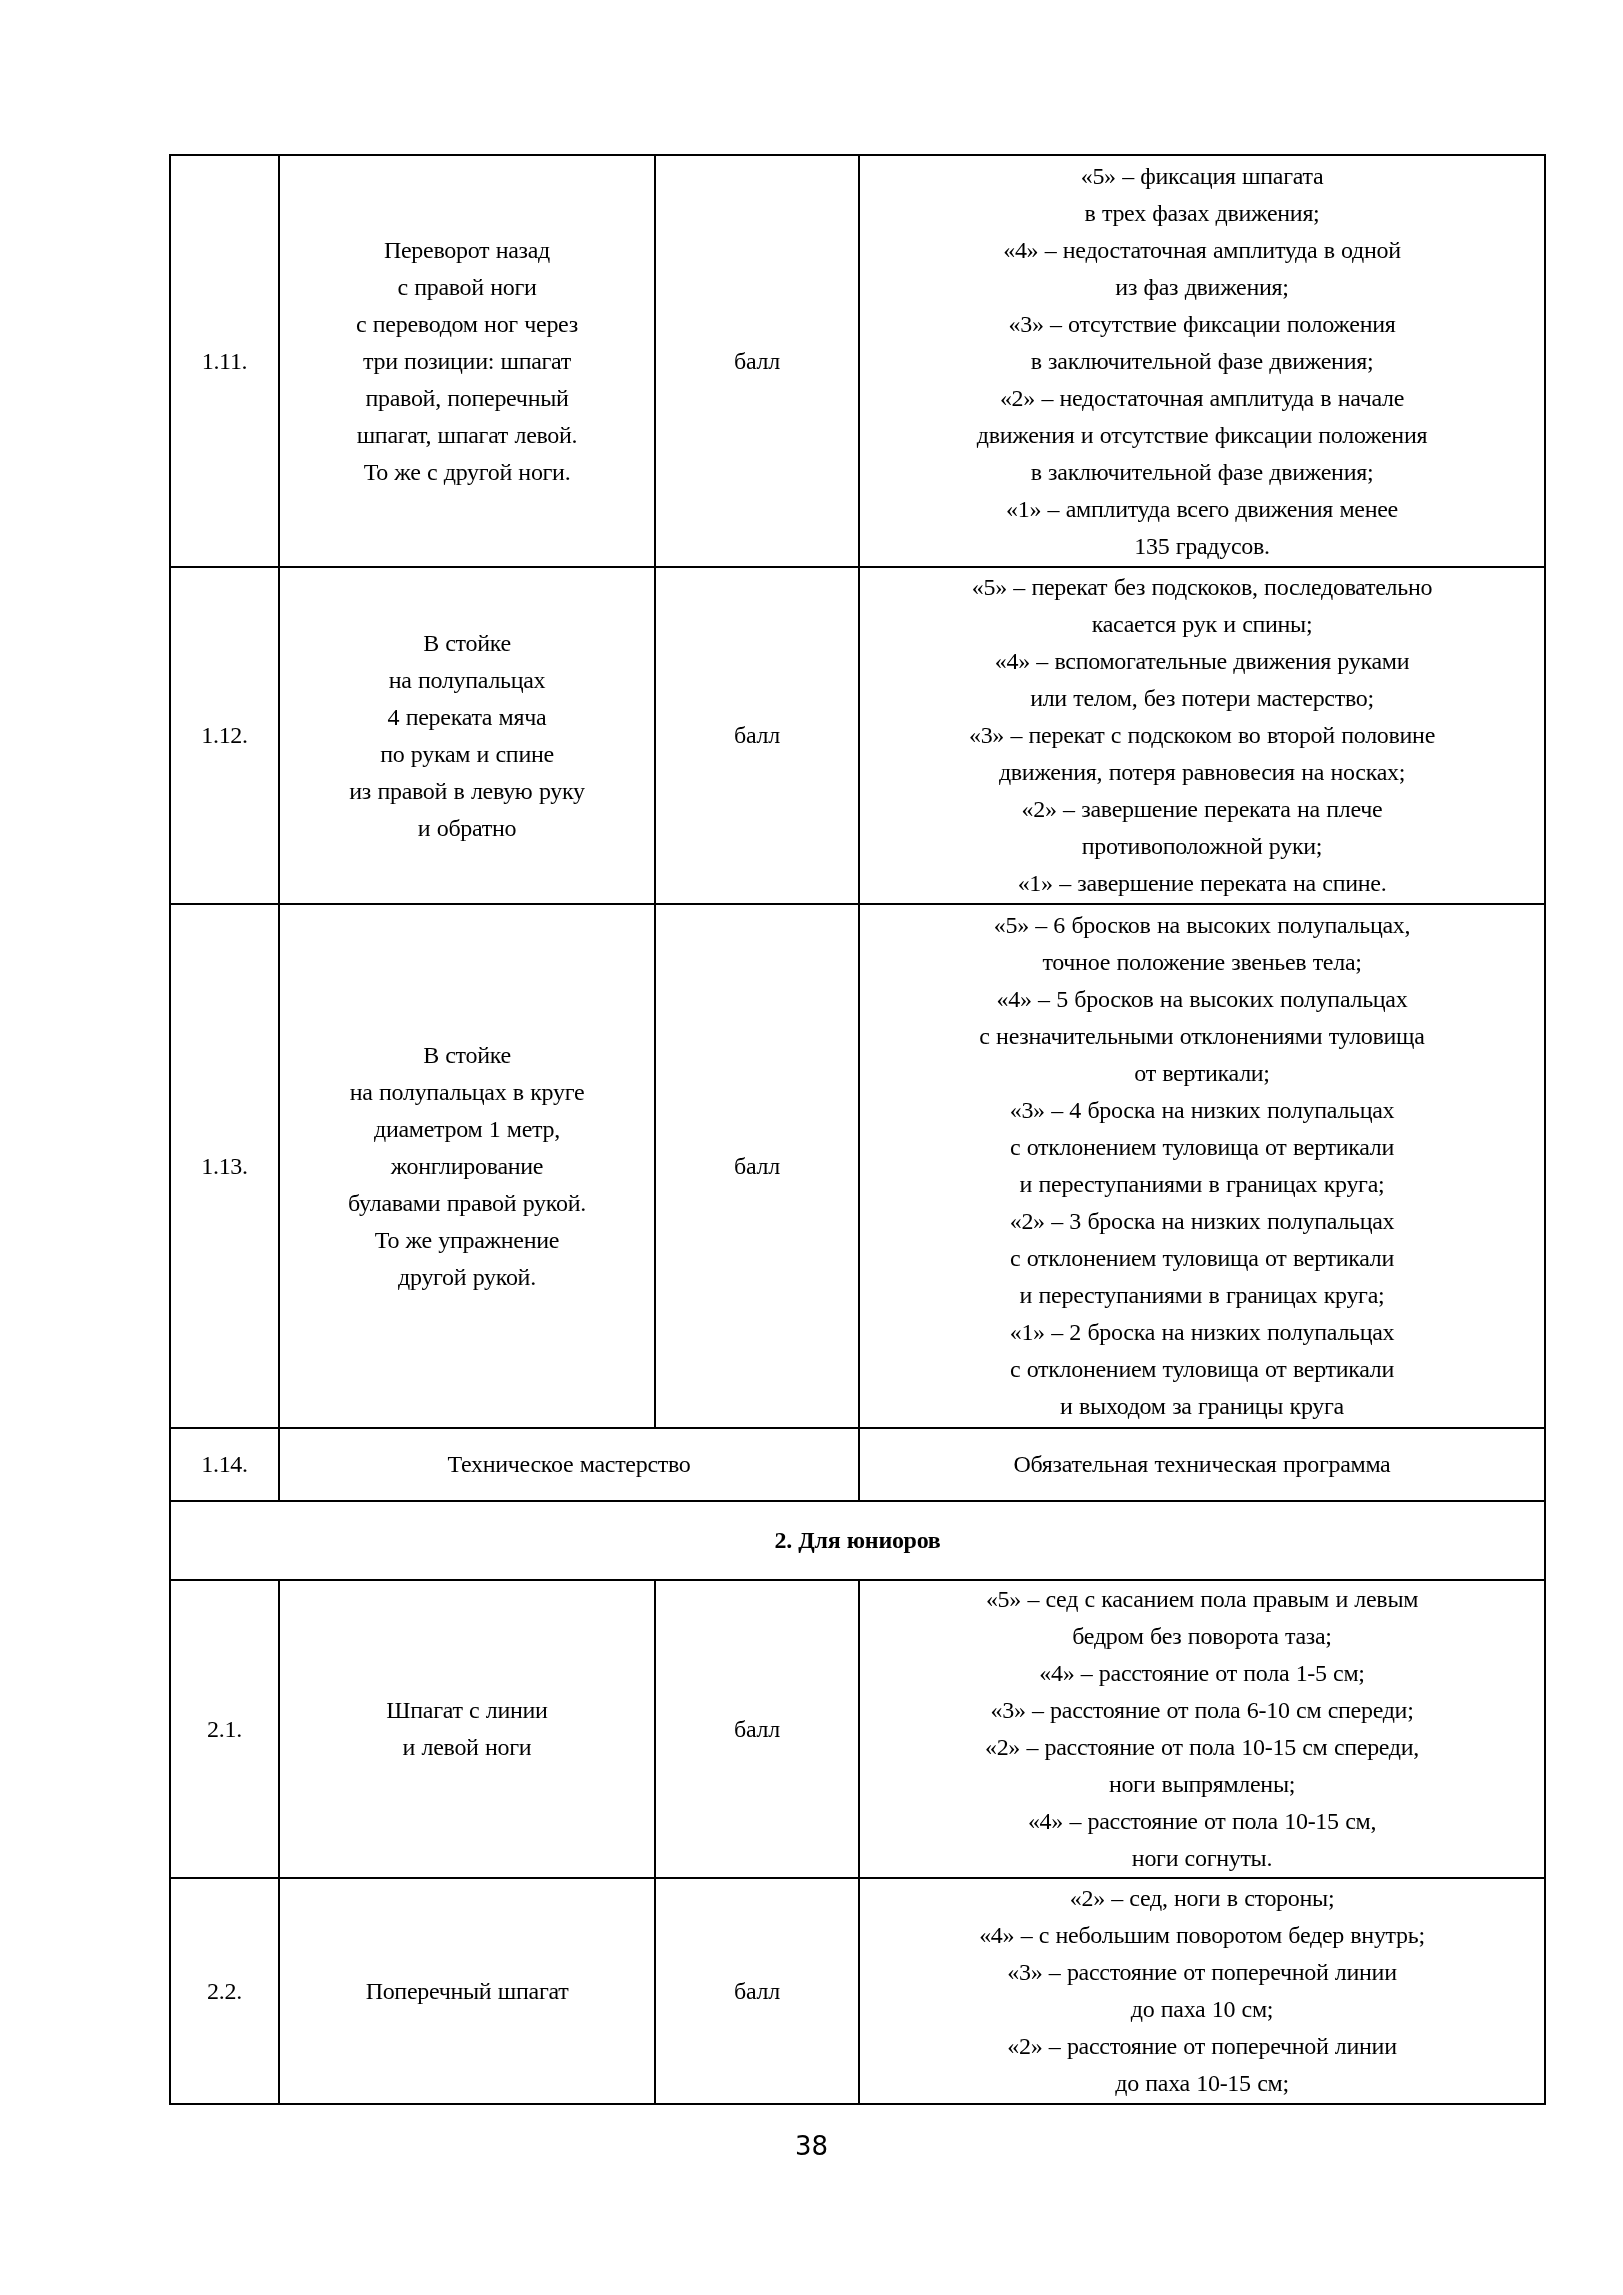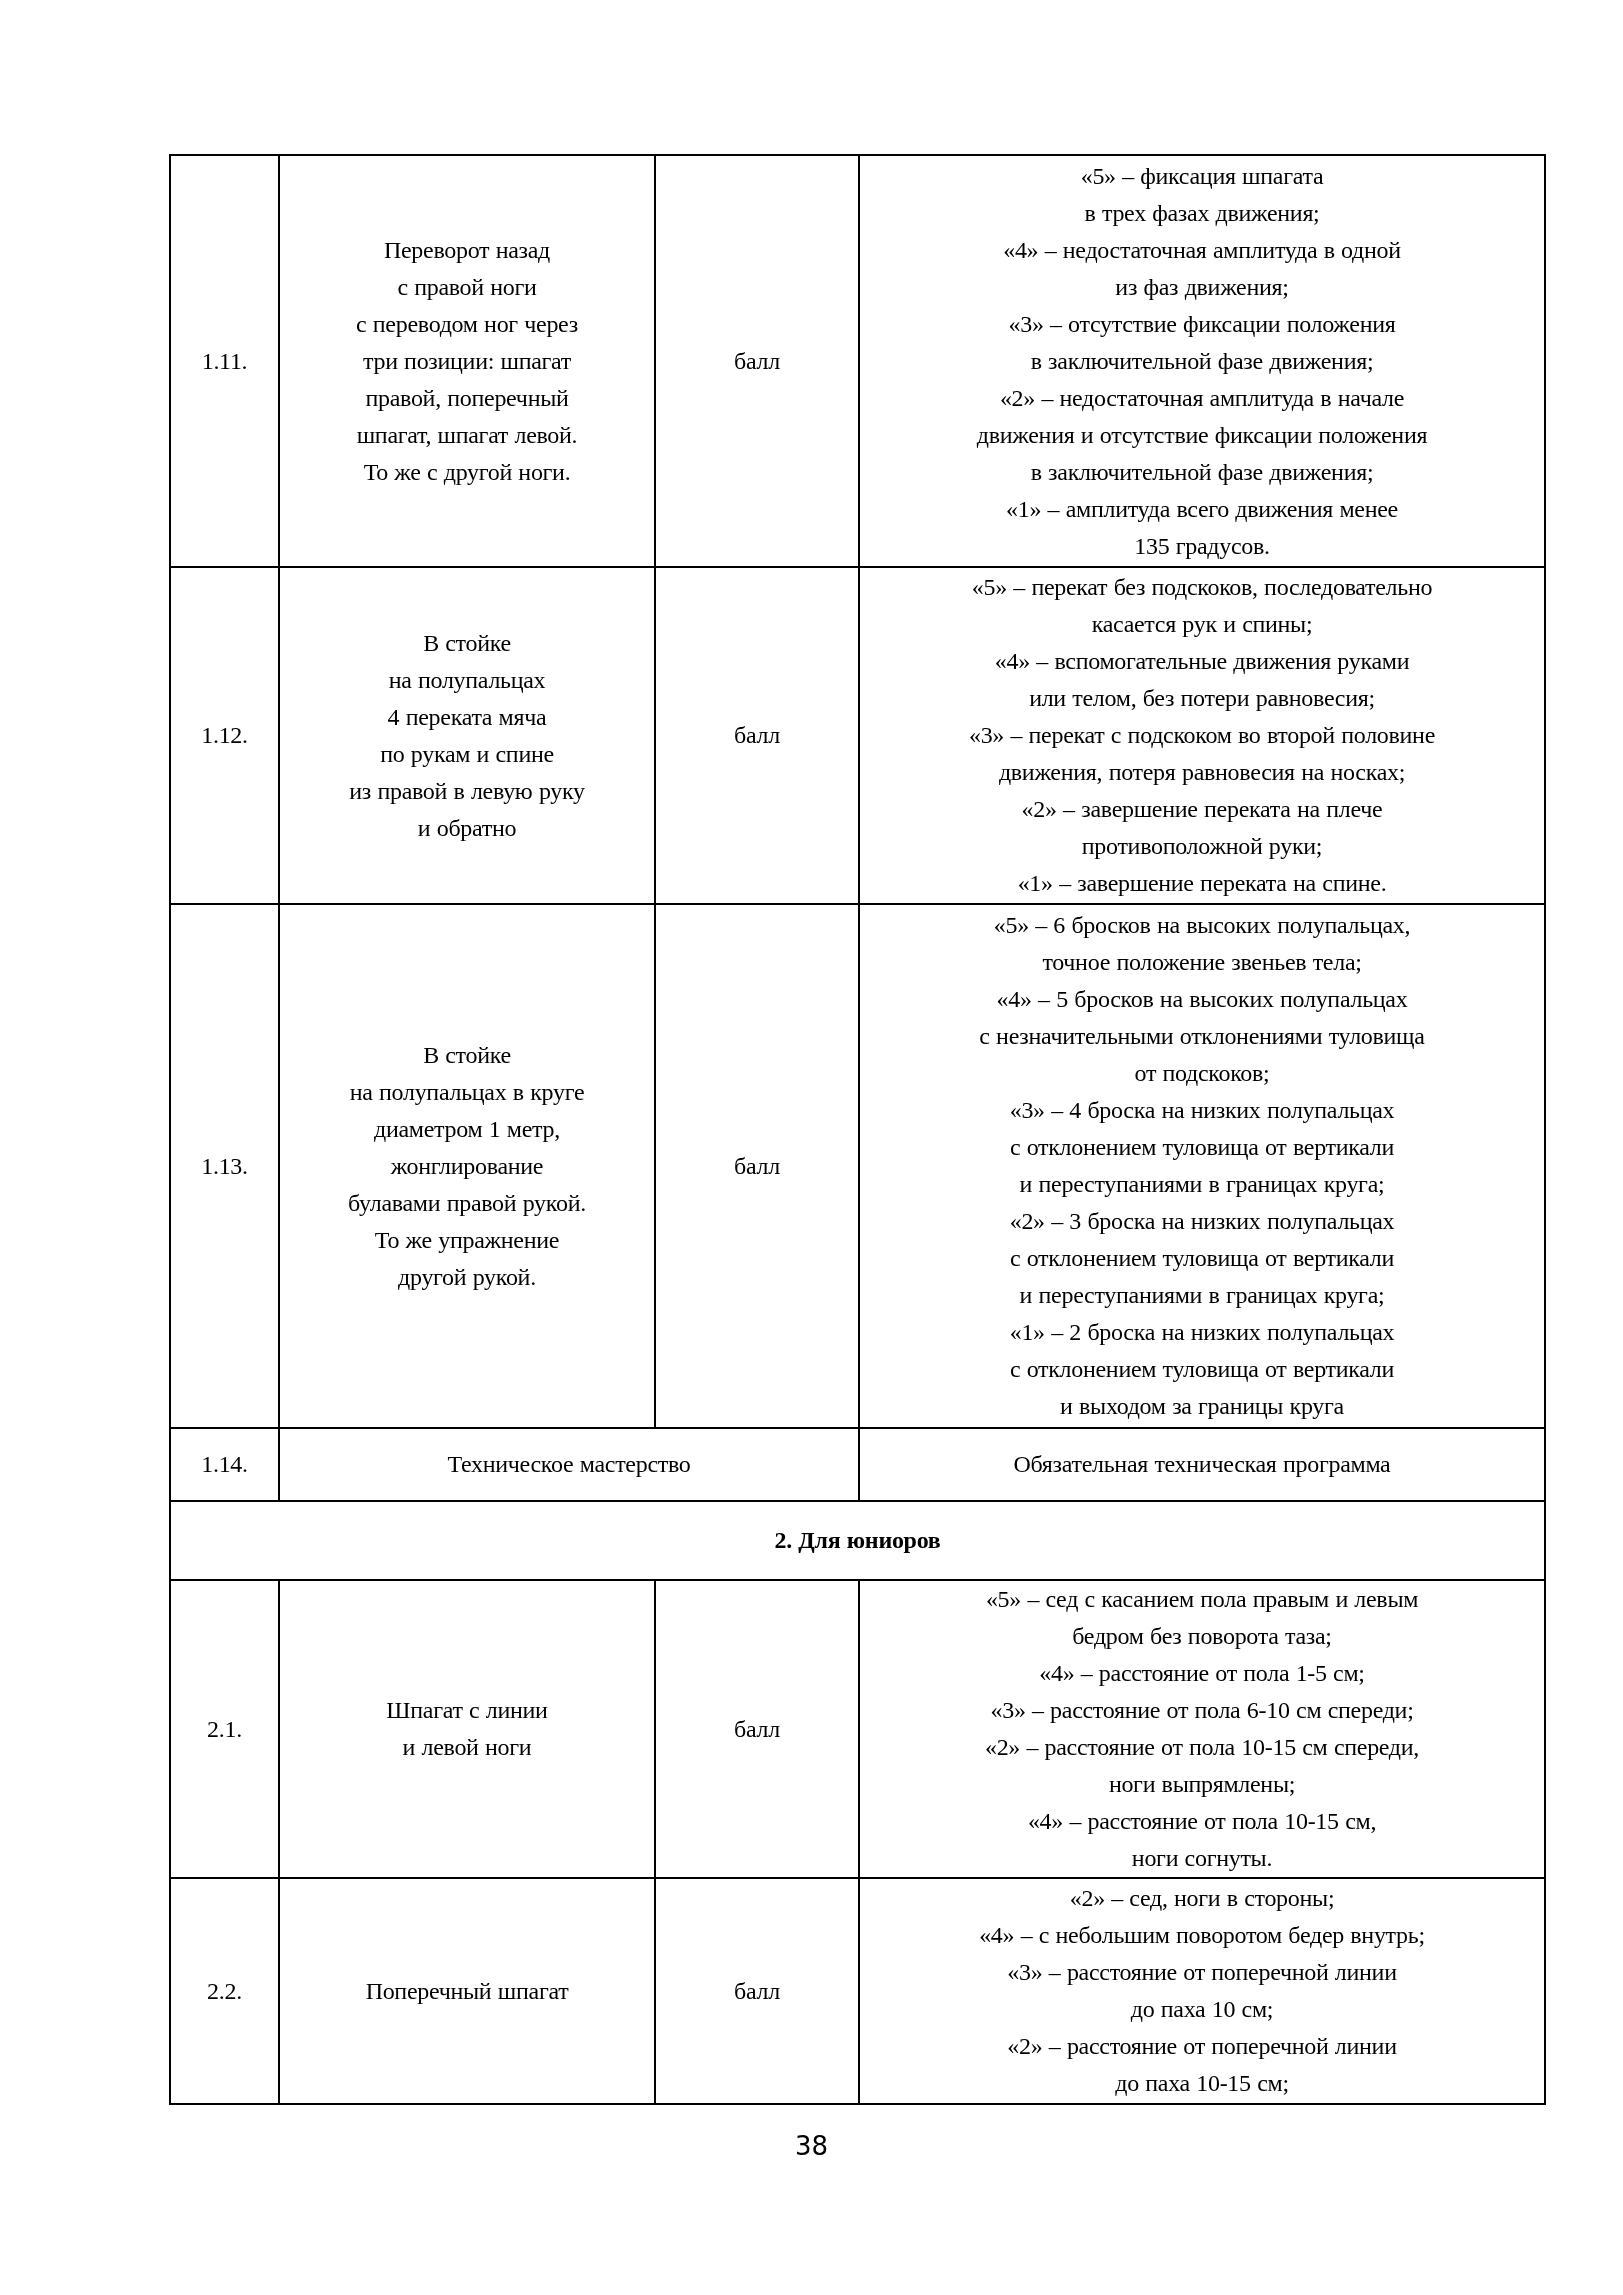--- a/index.html
+++ b/index.html
@@ -117,21 +117,21 @@
             <span class="line">4 переката мяча</span>
             <span class="line">по рукам и спине</span>
             <span class="line">из правой в левую руку</span>
             <span class="line">и обратно</span>
           </td>
         <td><span>балл</span></td>
         <td class="crit-cell">
             <span class="line">«5» – перекат без подскоков, последовательно</span>
             <span class="line">касается рук и спины;</span>
             <span class="line">«4» – вспомогательные движения руками</span>
-            <span class="line">или телом, без потери равновесия;</span>
+            <span class="line">или телом, без потери мастерство;</span>
             <span class="line">«3» – перекат с подскоком во второй половине</span>
             <span class="line">движения, потеря равновесия на носках;</span>
             <span class="line">«2» – завершение переката на плече</span>
             <span class="line">противоположной руки;</span>
             <span class="line">«1» – завершение переката на спине.</span>
           </td>
       </tr>
 
       <tr class="r-113">
         <td><span>1.13.</span></td>
@@ -143,21 +143,21 @@
             <span class="line">булавами правой рукой.</span>
             <span class="line">То же упражнение</span>
             <span class="line">другой рукой.</span>
           </td>
         <td><span>балл</span></td>
         <td class="crit-cell">
             <span class="line">«5» – 6 бросков на высоких полупальцах,</span>
             <span class="line">точное положение звеньев тела;</span>
             <span class="line">«4» – 5 бросков на высоких полупальцах</span>
             <span class="line">с незначительными отклонениями туловища</span>
-            <span class="line">от подскоков;</span>
+            <span class="line">от вертикали;</span>
             <span class="line">«3» – 4 броска на низких полупальцах</span>
             <span class="line">с отклонением туловища от вертикали</span>
             <span class="line">и переступаниями в границах круга;</span>
             <span class="line">«2» – 3 броска на низких полупальцах</span>
             <span class="line">с отклонением туловища от вертикали</span>
             <span class="line">и переступаниями в границах круга;</span>
             <span class="line">«1» – 2 броска на низких полупальцах</span>
             <span class="line">с отклонением туловища от вертикали</span>
             <span class="line">и выходом за границы круга</span>
           </td>

